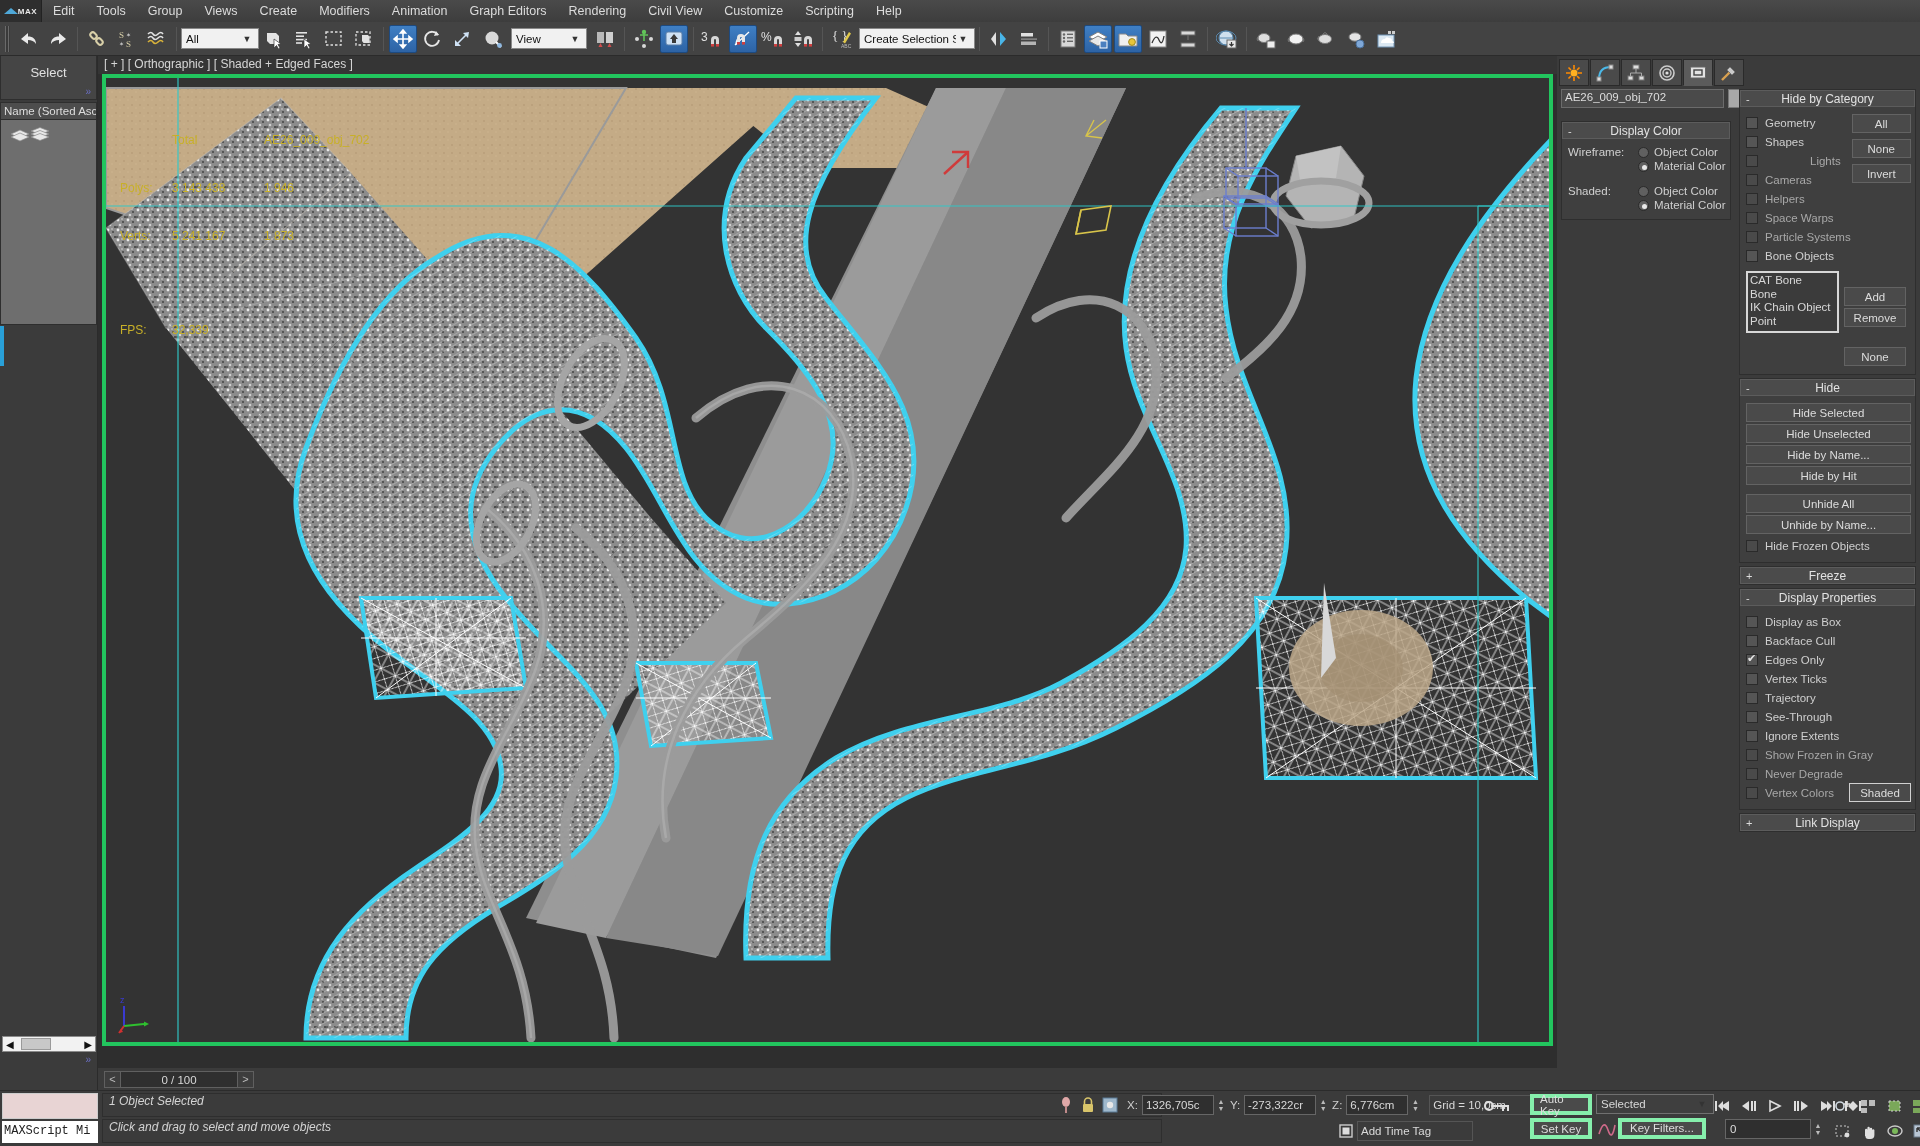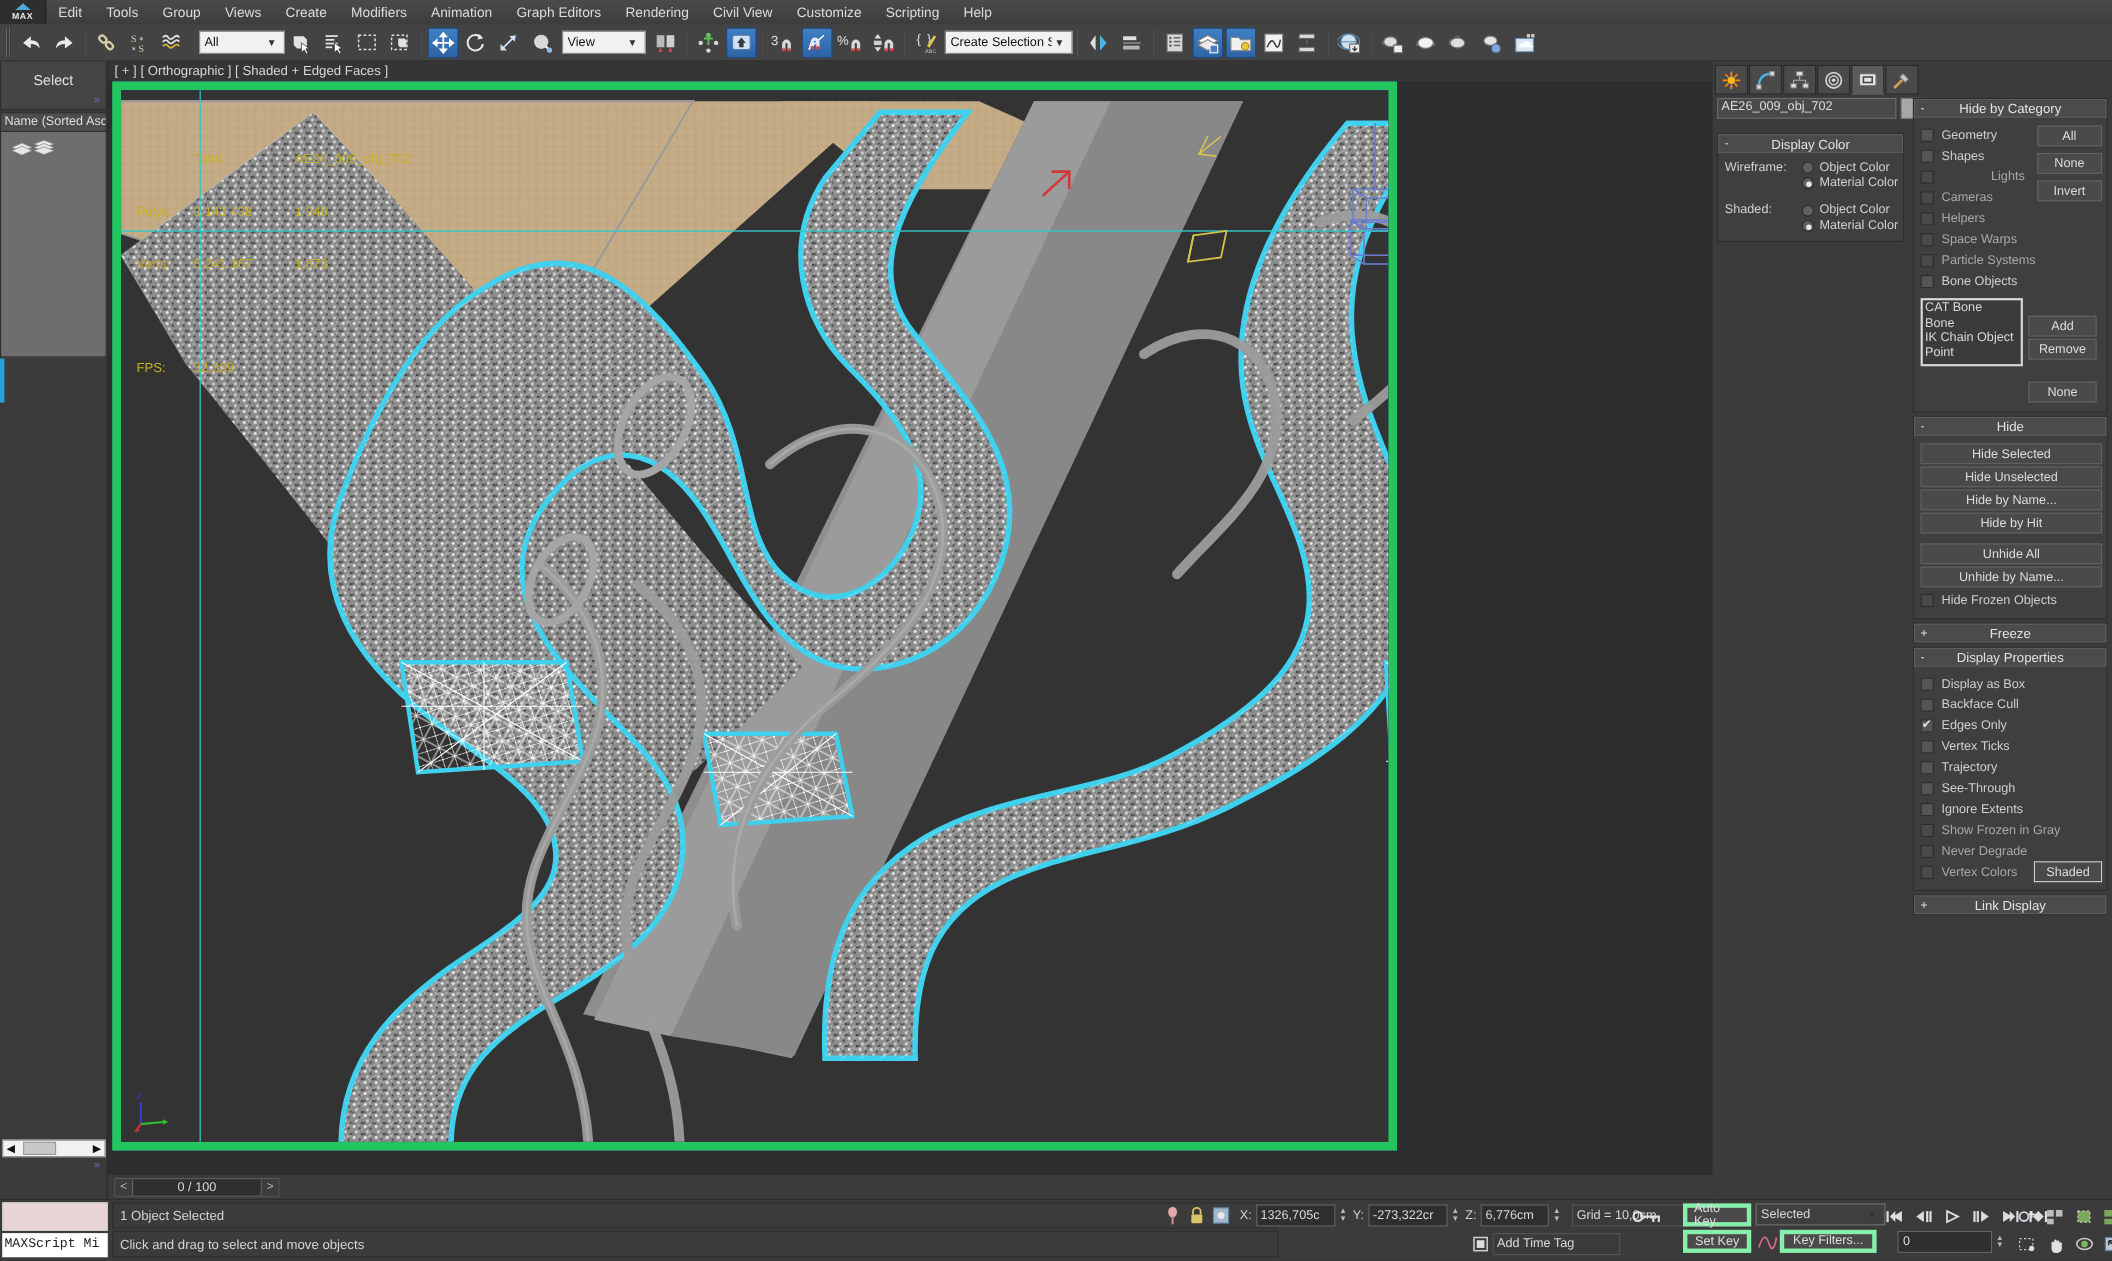--- a/index.html
+++ b/index.html
@@ -8,21 +8,21 @@
     background:#3b3b3b;
     font-family:"Liberation Sans", sans-serif;
     font-size:12px; color:#cfcfcf;
     -webkit-font-smoothing:antialiased;
   }
   #app { position:relative; width:1920px; height:1146px; }
 
   
   .menubar { position:absolute; left:0; top:0; width:1920px; height:22px;
     background:linear-gradient(#4a4a4a,#3d3d3d); display:flex; align-items:center; }
-  .maxlogo { width:42px; height:22px; background:#2e2e2e; display:flex; flex-direction:column;
+  .maxlogo { width:42px; height:22px; background:#2e2e2e; display:flex; flex-direction:row;
      align-items:center; justify-content:center; border-right:1px solid #222; }
   .maxlogo .tri { width:0;height:0;border-left:7px solid transparent;border-right:7px solid transparent;
      border-bottom:6px solid #4fa8d8; margin-bottom:1px;}
   .maxlogo .tx { font-size:8px; font-weight:bold; color:#e8e8e8; letter-spacing:.5px;}
   .menuitem { padding:0 11px; height:22px; line-height:22px; font-size:12.5px; color:#dcdcdc; cursor:default; }
 
   
   .toolbar { position:absolute; left:0; top:22px; width:1920px; height:34px;
     background:#434343; border-bottom:1px solid #2b2b2b; display:flex; align-items:center; padding-left:2px; }
   .grip { width:5px; height:26px; margin:0 3px;
@@ -54,22 +54,22 @@
   .lp-hscroll { position:absolute; left:2px; top:980px; width:94px; height:16px; background:#f2f2f2;
      border:1px solid #8a8a8a; display:flex; align-items:center; justify-content:space-between; }
   .lp-hscroll .ar { font-size:10px; color:#111; padding:0 3px; }
   .lp-hscroll .th { position:absolute; left:18px; width:30px; height:12px; background:#c8c8c8; border:1px solid #9a9a9a;}
   .lp-chev2 { position:absolute; right:6px; top:998px; color:#6b6fc4; font-size:10px;}
 
   
   .vpwrap { position:absolute; left:98px; top:56px; width:1459px; height:1012px; background:#2e2e2e; }
   .vplabelbar { position:absolute; left:0; top:0; width:1459px; height:18px; background:#353535; }
   .vplabel { position:absolute; left:6px; top:1px; font-size:12px; color:#d6d6d6; }
-  .vport { position:absolute; left:4px; top:18px; width:1168px; height:972px;
-     border:8px solid #22c55e; overflow:hidden; background:#4c1d95; }
+  .vport { position:absolute; left:4px; top:18px; width:1451px; height:972px;
+     border:4px solid #22c55e; overflow:hidden; background:#4c1d95; }
   .vpstats { position:absolute; left:14px; top:22px; color:#c8b028; font-size:12px; line-height:16px;
      z-index:6; white-space:pre; }
   .vpstats .row { display:flex; }
   .vpstats .k { width:52px; }
   .vpstats .c1 { width:92px; }
   .axisgiz { position:absolute; left:12px; bottom:8px; width:40px; height:40px; z-index:6;}
 
   
   .timeline { position:absolute; left:102px; top:1070px; width:1455px; height:20px; background:#3b3b3b; }
   .tl-slider { position:absolute; left:2px; top:1px; width:150px; height:17px;
@@ -119,21 +119,21 @@
   .hbc-right { width:62px; }
 
   
   .statuswrap { position:absolute; left:0; top:1090px; width:1920px; height:56px; background:#3b3b3b;
      border-top:1px solid #2b2b2b; }
   .ms-mini { position:absolute; left:2px; top:2px; width:96px; height:26px; background:#e8d4d4;
      border:1px solid #ccc; }
   .ms-label { position:absolute; left:2px; top:30px; width:96px; height:22px; background:#fff; color:#222;
      font-family:"Liberation Mono",monospace; font-size:12px; padding:3px 2px; overflow:hidden; white-space:nowrap;}
   .st-line { position:absolute; left:102px; height:24px; background:#3b3b3b; border:1px solid #2e2e2e;
-     display:flex; align-items:center; padding-left:6px; font-size:12px; color:#d4d4d4; }
+     display:flex; align-items:flex-start; padding-left:6px; font-size:12px; color:#d4d4d4;font-style:italic; }
   .coordbox { height:20px; background:#2f2f2f; border:1px solid #666; color:#d9d9d9; font-size:11.5px;
      display:flex; align-items:center; padding:0 3px; }
   .spin { width:10px; height:18px; display:flex; flex-direction:column; justify-content:center;
      margin-left:2px; color:#bbb; font-size:7px; line-height:7px; text-align:center;}
   .sbtn { width:22px;height:22px; display:flex;align-items:center;justify-content:center;}
   .keybtn { height:21px; background:#4a4a4a; border:4px solid #86efac; color:#ddd; font-size:11.5px;
      display:flex;align-items:center;justify-content:center; padding:0 6px;}
   .navbtn { width:26px;height:24px;display:flex;align-items:center;justify-content:center;}
   .timefield { height:20px; background:#2f2f2f; border:1px solid #666; color:#ddd; font-size:11.5px;
      display:flex;align-items:center;padding:0 4px;}

